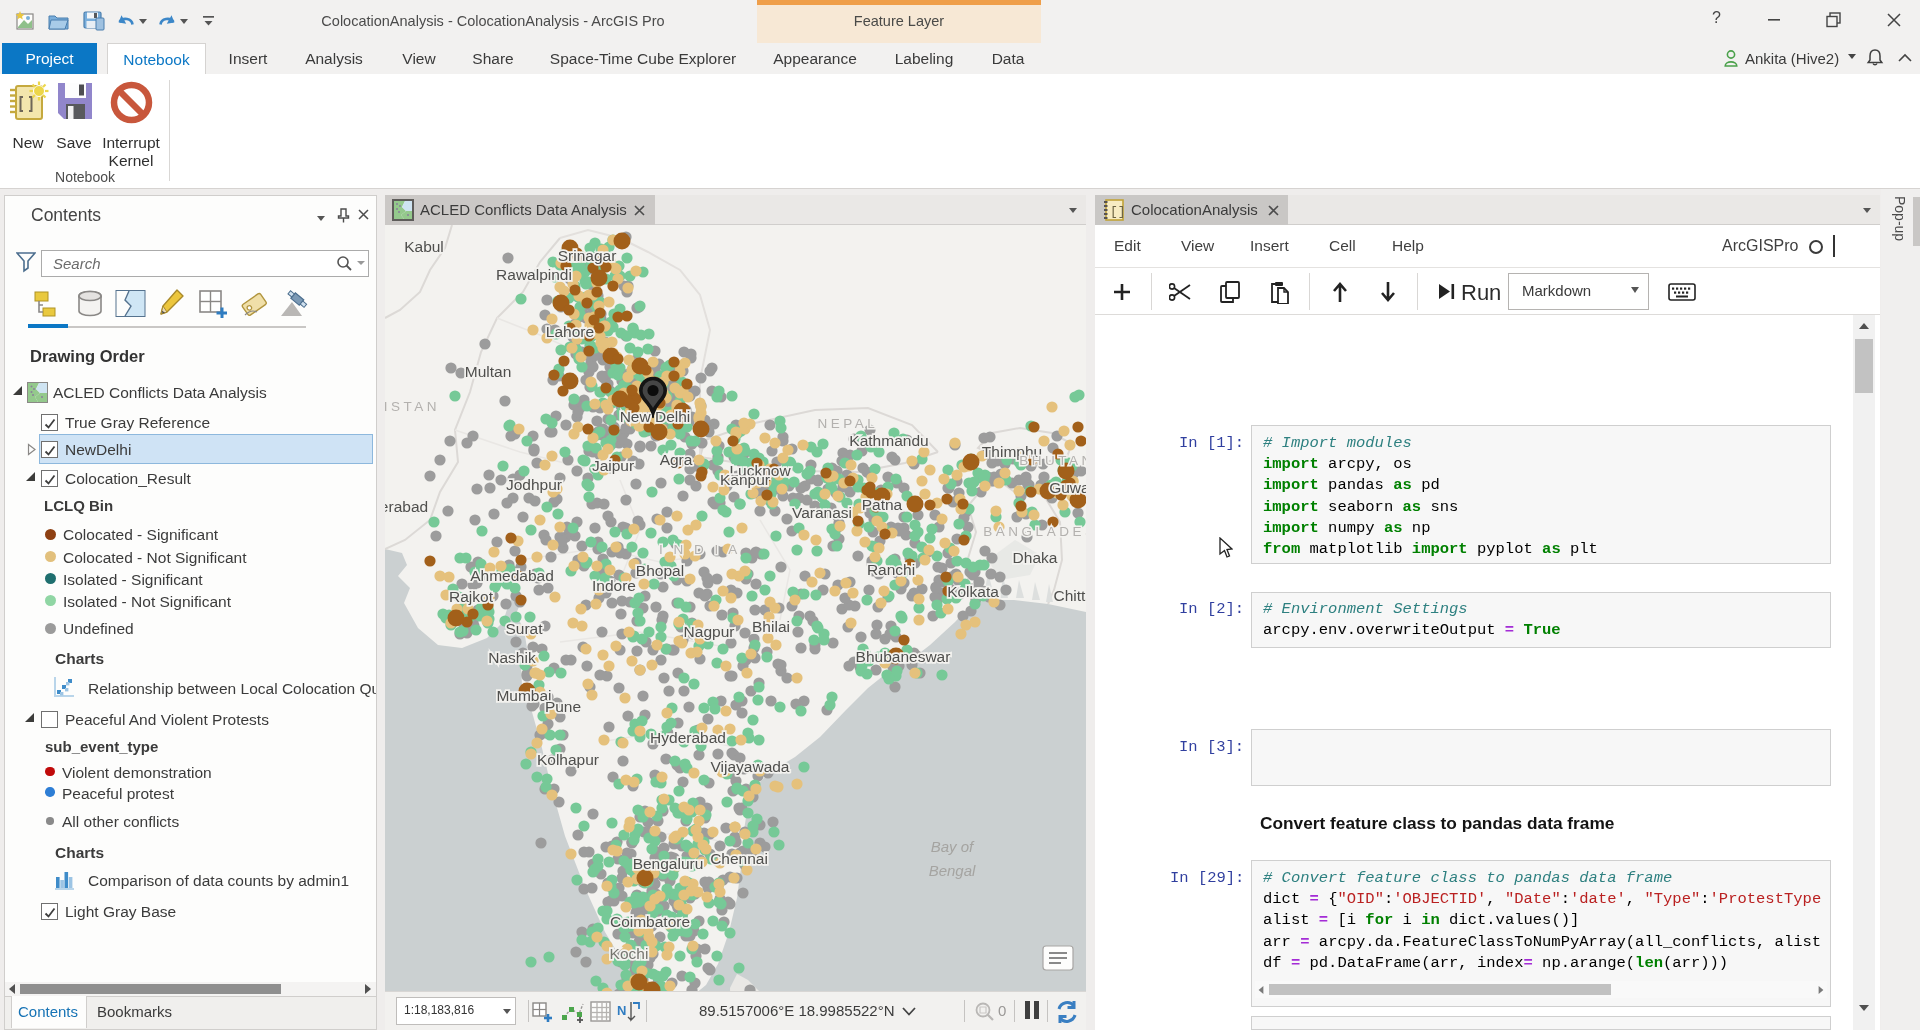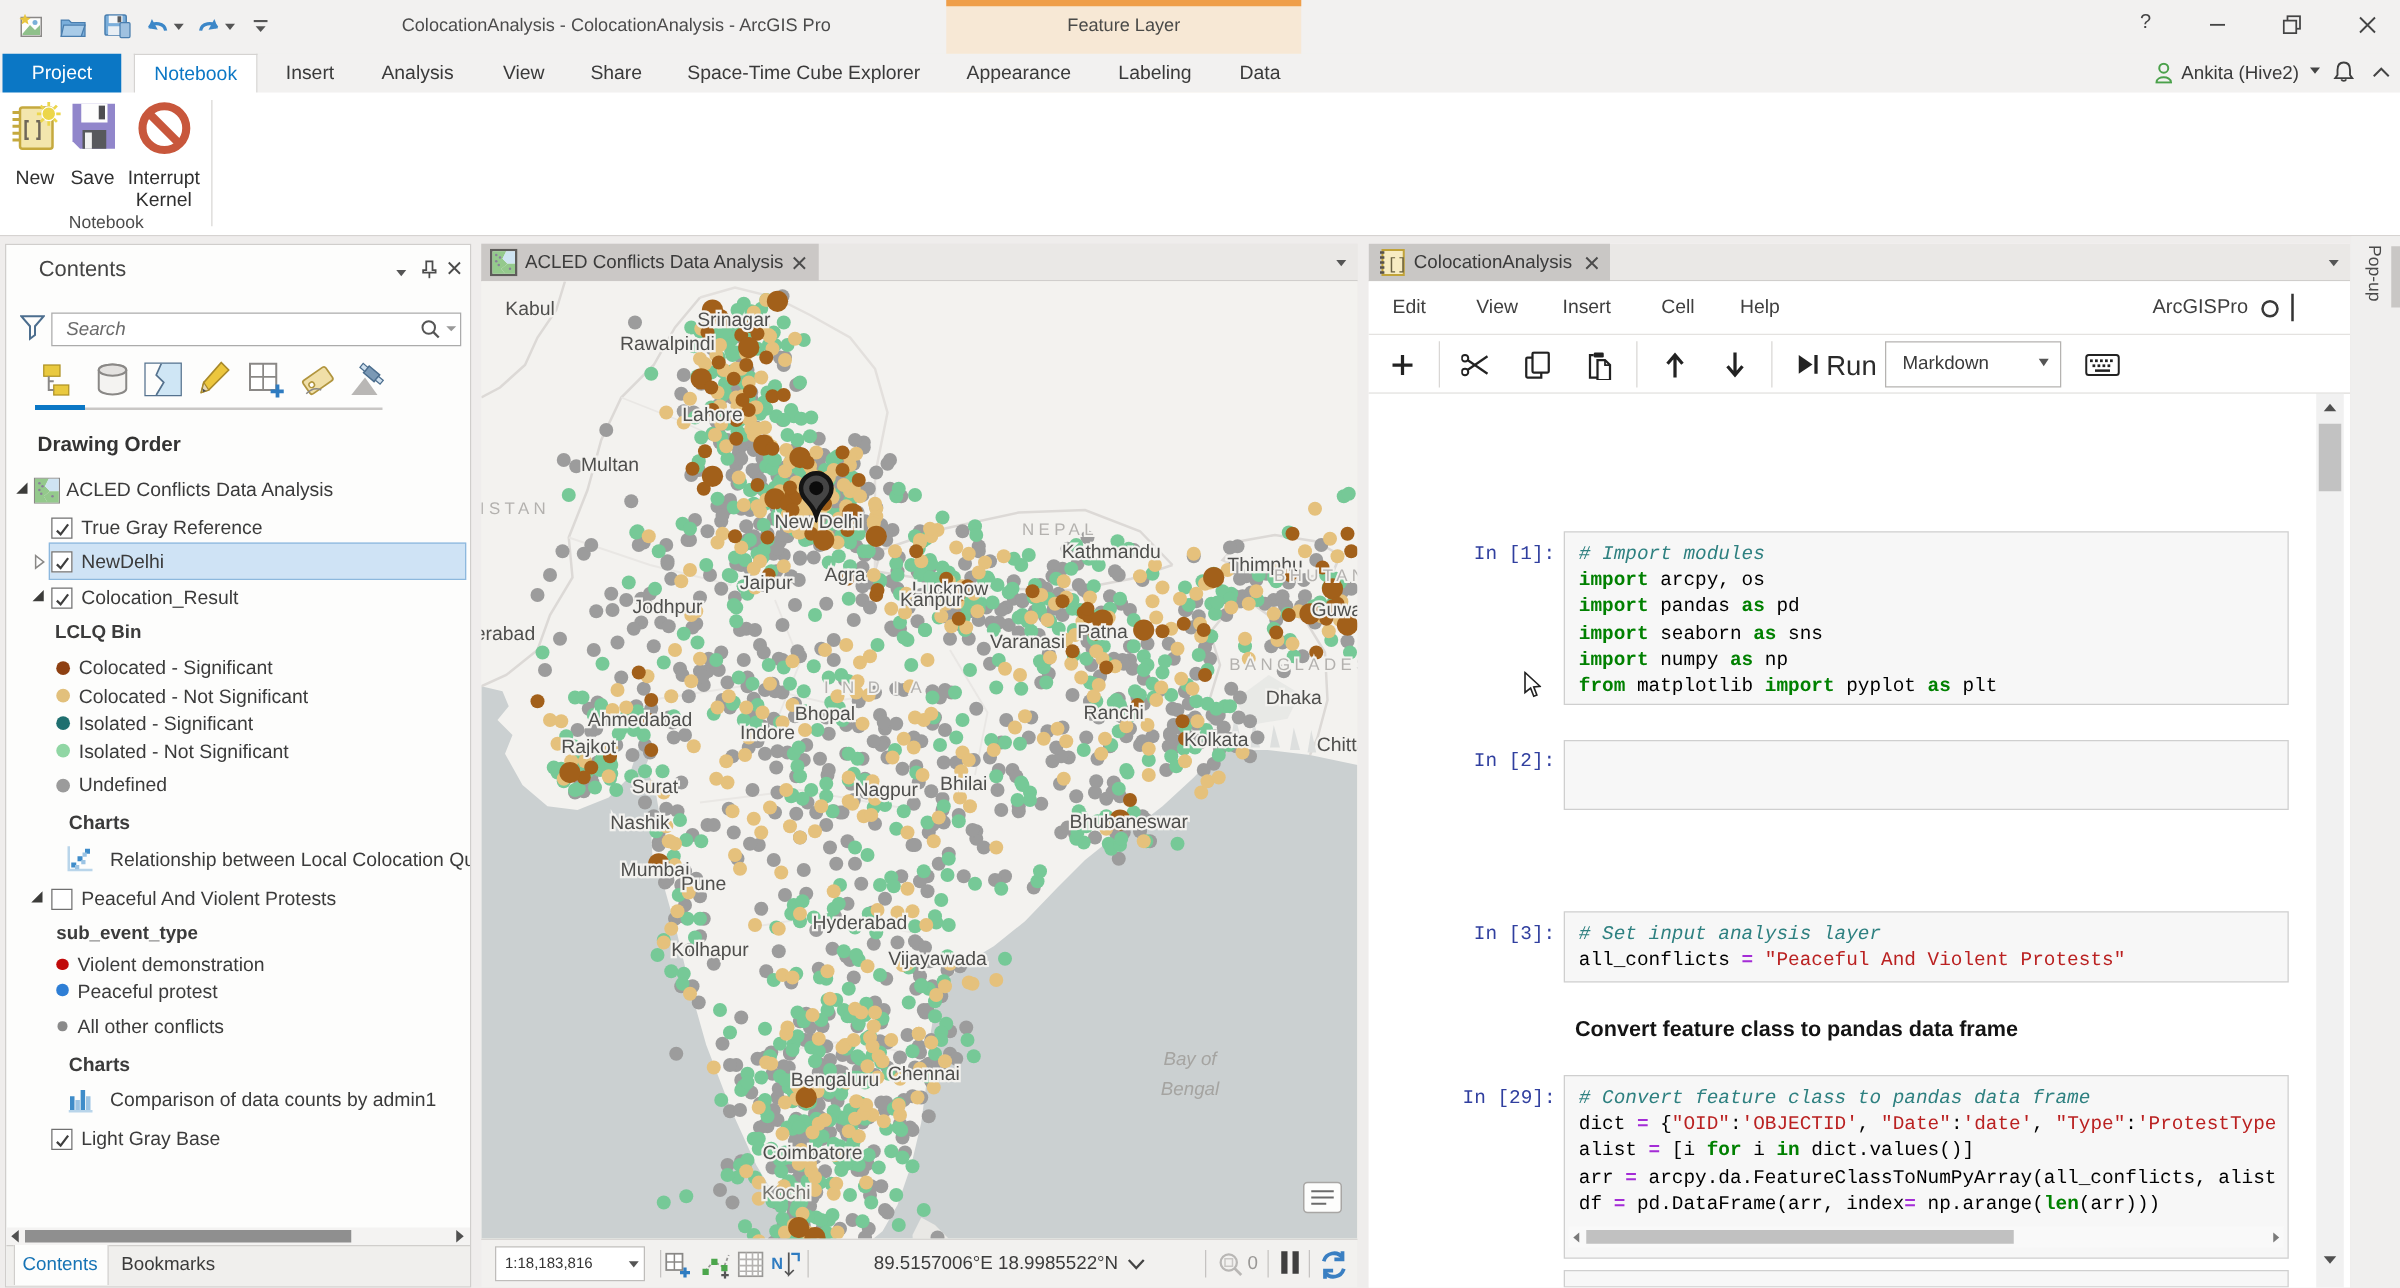--- a/index.html
+++ b/index.html
@@ -2977,26 +2977,26 @@
 <span class="kw">import</span> seaborn <span class="kw">as</span> sns
 <span class="kw">import</span> numpy <span class="kw">as</span> np
 <span class="kw">from</span> matplotlib <span class="kw">import</span> pyplot <span class="kw">as</span> plt</div>
 
 <svg class="abs" style="left:122px; top:222px;" width="16" height="22">
   <path d="M3 1 L3 17 L7.5 13.5 L10 20 L12.5 19 L10 12.5 L15 12 Z" fill="#fff" stroke="#222" stroke-width="1.3"></path>
 </svg>
 
 <div class="prompt" style="left:84px; top:285px;">In [2]:</div>
 <div class="cell" style="top:277px; height:56px;"></div>
+<div class="abs mono" style="left:168px; top:284px; width:576px; overflow:hidden; color:#000;"><span class="cm"># Environment Settings</span>
+arcpy.env.overwriteOutput <span class="op">=</span> <span class="kw">True</span></div>
 
 
 <div class="prompt" style="left:84px; top:423px;">In [3]:</div>
 <div class="cell" style="top:414px; height:57px;"></div>
-<div class="abs mono" style="left:168px; top:422px; width:576px; overflow:hidden; color:#000;"><span class="cm"># Set input analysis layer</span>
-all_conflicts <span class="op">=</span> <span class="st">"Peaceful And Violent Protests"</span></div>
 
 <div class="abs" style="left:165px; top:498px; font-size:17.3px; font-weight:bold; color:#141414;">Convert feature class to pandas data frame</div>
 
 <div class="prompt" style="left:75px; top:554px;">In [29]:</div>
 <div class="cell" style="top:545px; height:147px;"></div>
 <div class="abs mono" style="left:168px; top:553px; width:566px; overflow:hidden; color:#000;"><span class="cm"># Convert feature class to pandas data frame</span>
 dict <span class="op">=</span> {<span class="st">"OID"</span>:<span class="st">'OBJECTID'</span>, <span class="st">"Date"</span>:<span class="st">'date'</span>, <span class="st">"Type"</span>:<span class="st">'ProtestType</span>
 alist <span class="op">=</span> [i <span class="kw">for</span> i <span class="kw">in</span> dict.values()]
 arr <span class="op">=</span> arcpy.da.FeatureClassToNumPyArray(all_conflicts, alist
 df <span class="op">=</span> pd.DataFrame(arr, index<span class="op">=</span> np.arange(<span class="kw">len</span>(arr)))</div>

